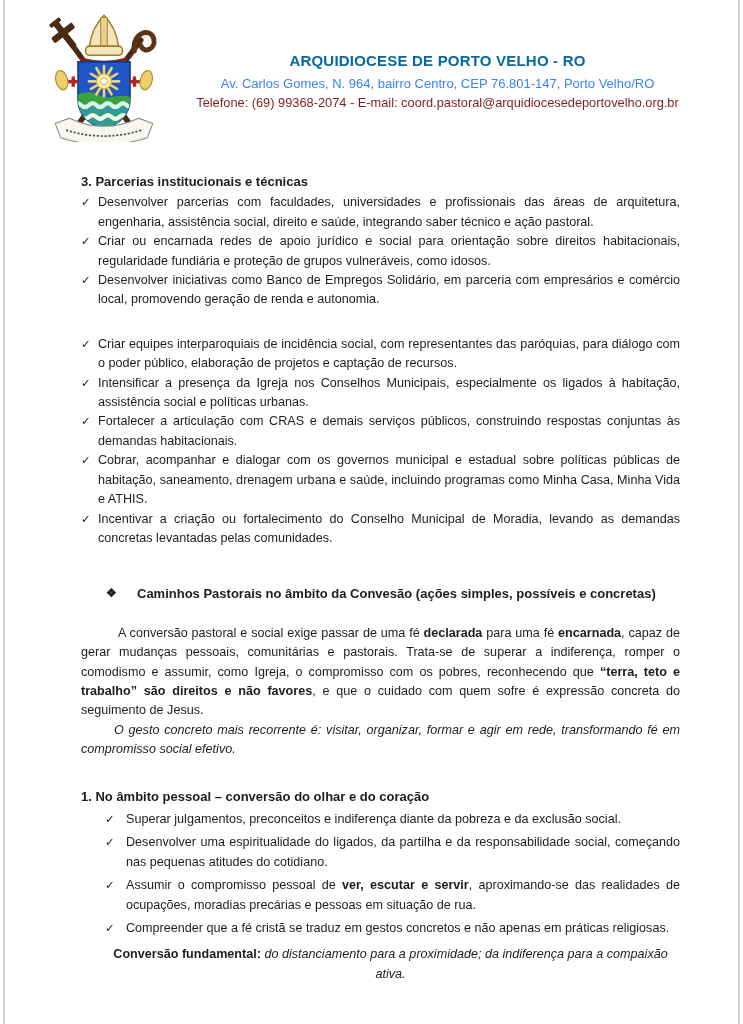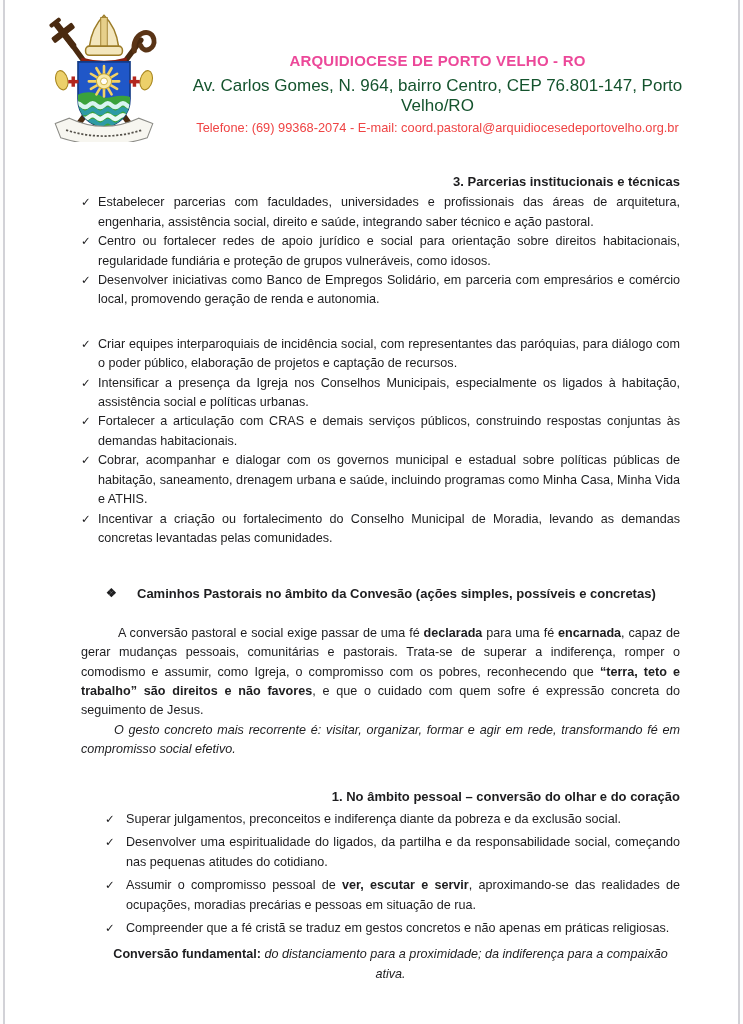--- a/index.html
+++ b/index.html
@@ -10,30 +10,30 @@
   }
   .page{
     position:absolute;left:3px;right:3px;top:0;height:1024px;
     background:#fff;border-left:2px solid #d2d2d7;border-right:2px solid #d2d2d7;
     box-sizing:border-box;overflow:hidden;
   }
   
   .letterhead{position:relative;height:150px;}
   .logo{position:absolute;left:34px;top:12px;width:130px;height:130px;}
   .head-text{position:absolute;left:150px;right:18px;top:52px;text-align:center;}
-  .org-title{font-size:15px;font-weight:700;color:#ec4899;letter-spacing:.2px;}
-  .org-address{font-size:17px;margin-top:7px;color:#14532d;}
-  .org-contact{font-size:12.8px;margin-top:4px;color:#ef4444;}
+  .org-title{font-size:15px;font-weight:700;color:#0369a1;letter-spacing:.2px;}
+  .org-address{font-size:13px;margin-top:7px;color:#3b82f6;}
+  .org-contact{font-size:12.8px;margin-top:4px;color:#7f1d1d;}
   
   .content{
     padding:0 58px 0 76px;font-size:12.6px;line-height:19.4px;
     text-align:justify;
   }
   .sec{margin:0;}
-  .sec-heading{font-size:13px;font-weight:700;margin:0 0 2px 0;text-align:right;}
+  .sec-heading{font-size:13px;font-weight:700;margin:0 0 2px 0;text-align:left;}
   .li{display:flex;align-items:flex-start;}
   .li .check{flex:none;width:17px;font-size:11.5px;line-height:19.4px;color:#1d1d1f;}
   .li .li-body{flex:1;text-align:justify;}
   .sec-3{margin-top:22px;}
   .sec-4{margin-top:25px;}
   .diamond-heading{
     margin-top:36px;display:flex;align-items:flex-start;
     padding-left:25px;font-weight:700;font-size:13px;text-align:left;
   }
   .diamond-heading .diamond{flex:none;width:31px;font-size:12px;}
@@ -108,25 +108,25 @@
       <div class="org-contact">Telefone: (69) 99368-2074 - E-mail: coord.pastoral@arquidiocesedeportovelho.org.br</div>
     </div>
   </div>
 
   <div class="content">
 
     <div class="sec sec-3">
       <div class="sec-heading">3. Parcerias institucionais e técnicas</div>
       <div class="li">
         <span class="check">✓</span>
-        <div class="li-body"><span>Estabelecer parcerias com faculdades, universidades e profissionais das áreas de arquitetura, engenharia, assistência social, direito e saúde, integrando saber técnico e ação pastoral.</span></div>
+        <div class="li-body"><span>Desenvolver parcerias com faculdades, universidades e profissionais das áreas de arquitetura, engenharia, assistência social, direito e saúde, integrando saber técnico e ação pastoral.</span></div>
       </div>
       <div class="li">
         <span class="check">✓</span>
-        <div class="li-body"><span>Centro ou fortalecer redes de apoio jurídico e social para orientação sobre direitos habitacionais, regularidade fundiária e proteção de grupos vulneráveis, como idosos.</span></div>
+        <div class="li-body"><span>Criar ou encarnada redes de apoio jurídico e social para orientação sobre direitos habitacionais, regularidade fundiária e proteção de grupos vulneráveis, como idosos.</span></div>
       </div>
       <div class="li">
         <span class="check">✓</span>
         <div class="li-body"><span>Desenvolver iniciativas como Banco de Empregos Solidário, em parceria com empresários e comércio local, promovendo geração de renda e autonomia.</span></div>
       </div>
     </div>
 
     <div class="sec sec-4">
       <div class="li">
         <span class="check">✓</span>

